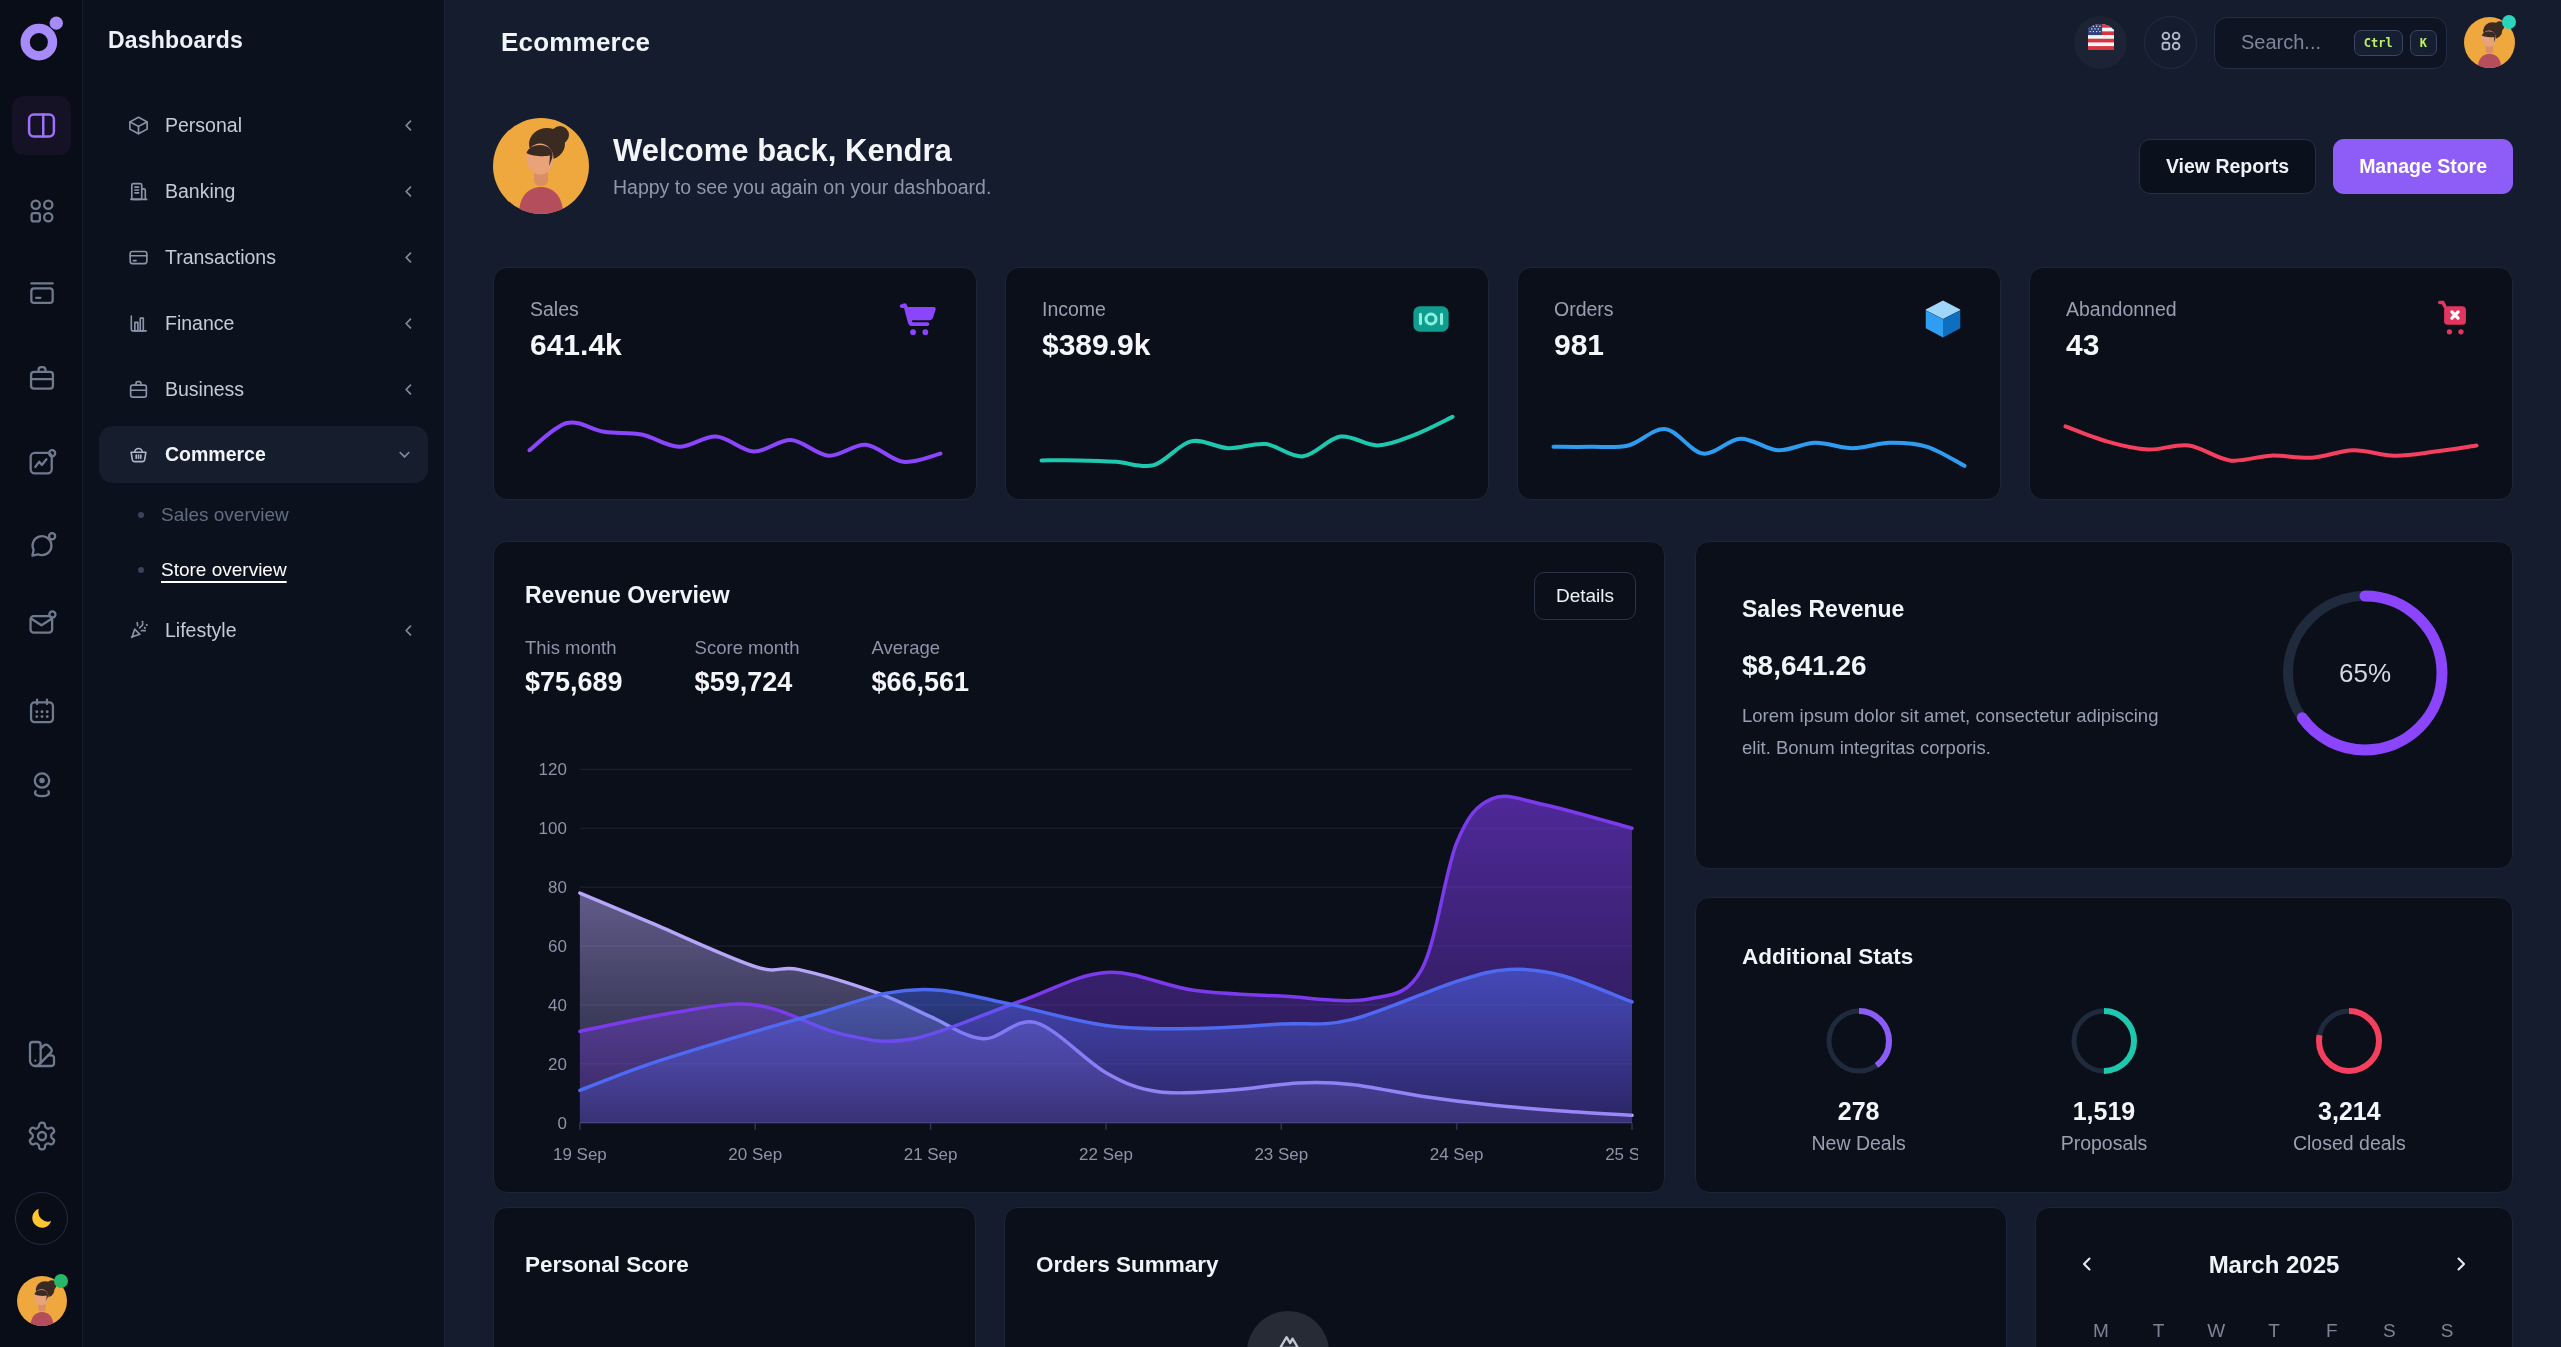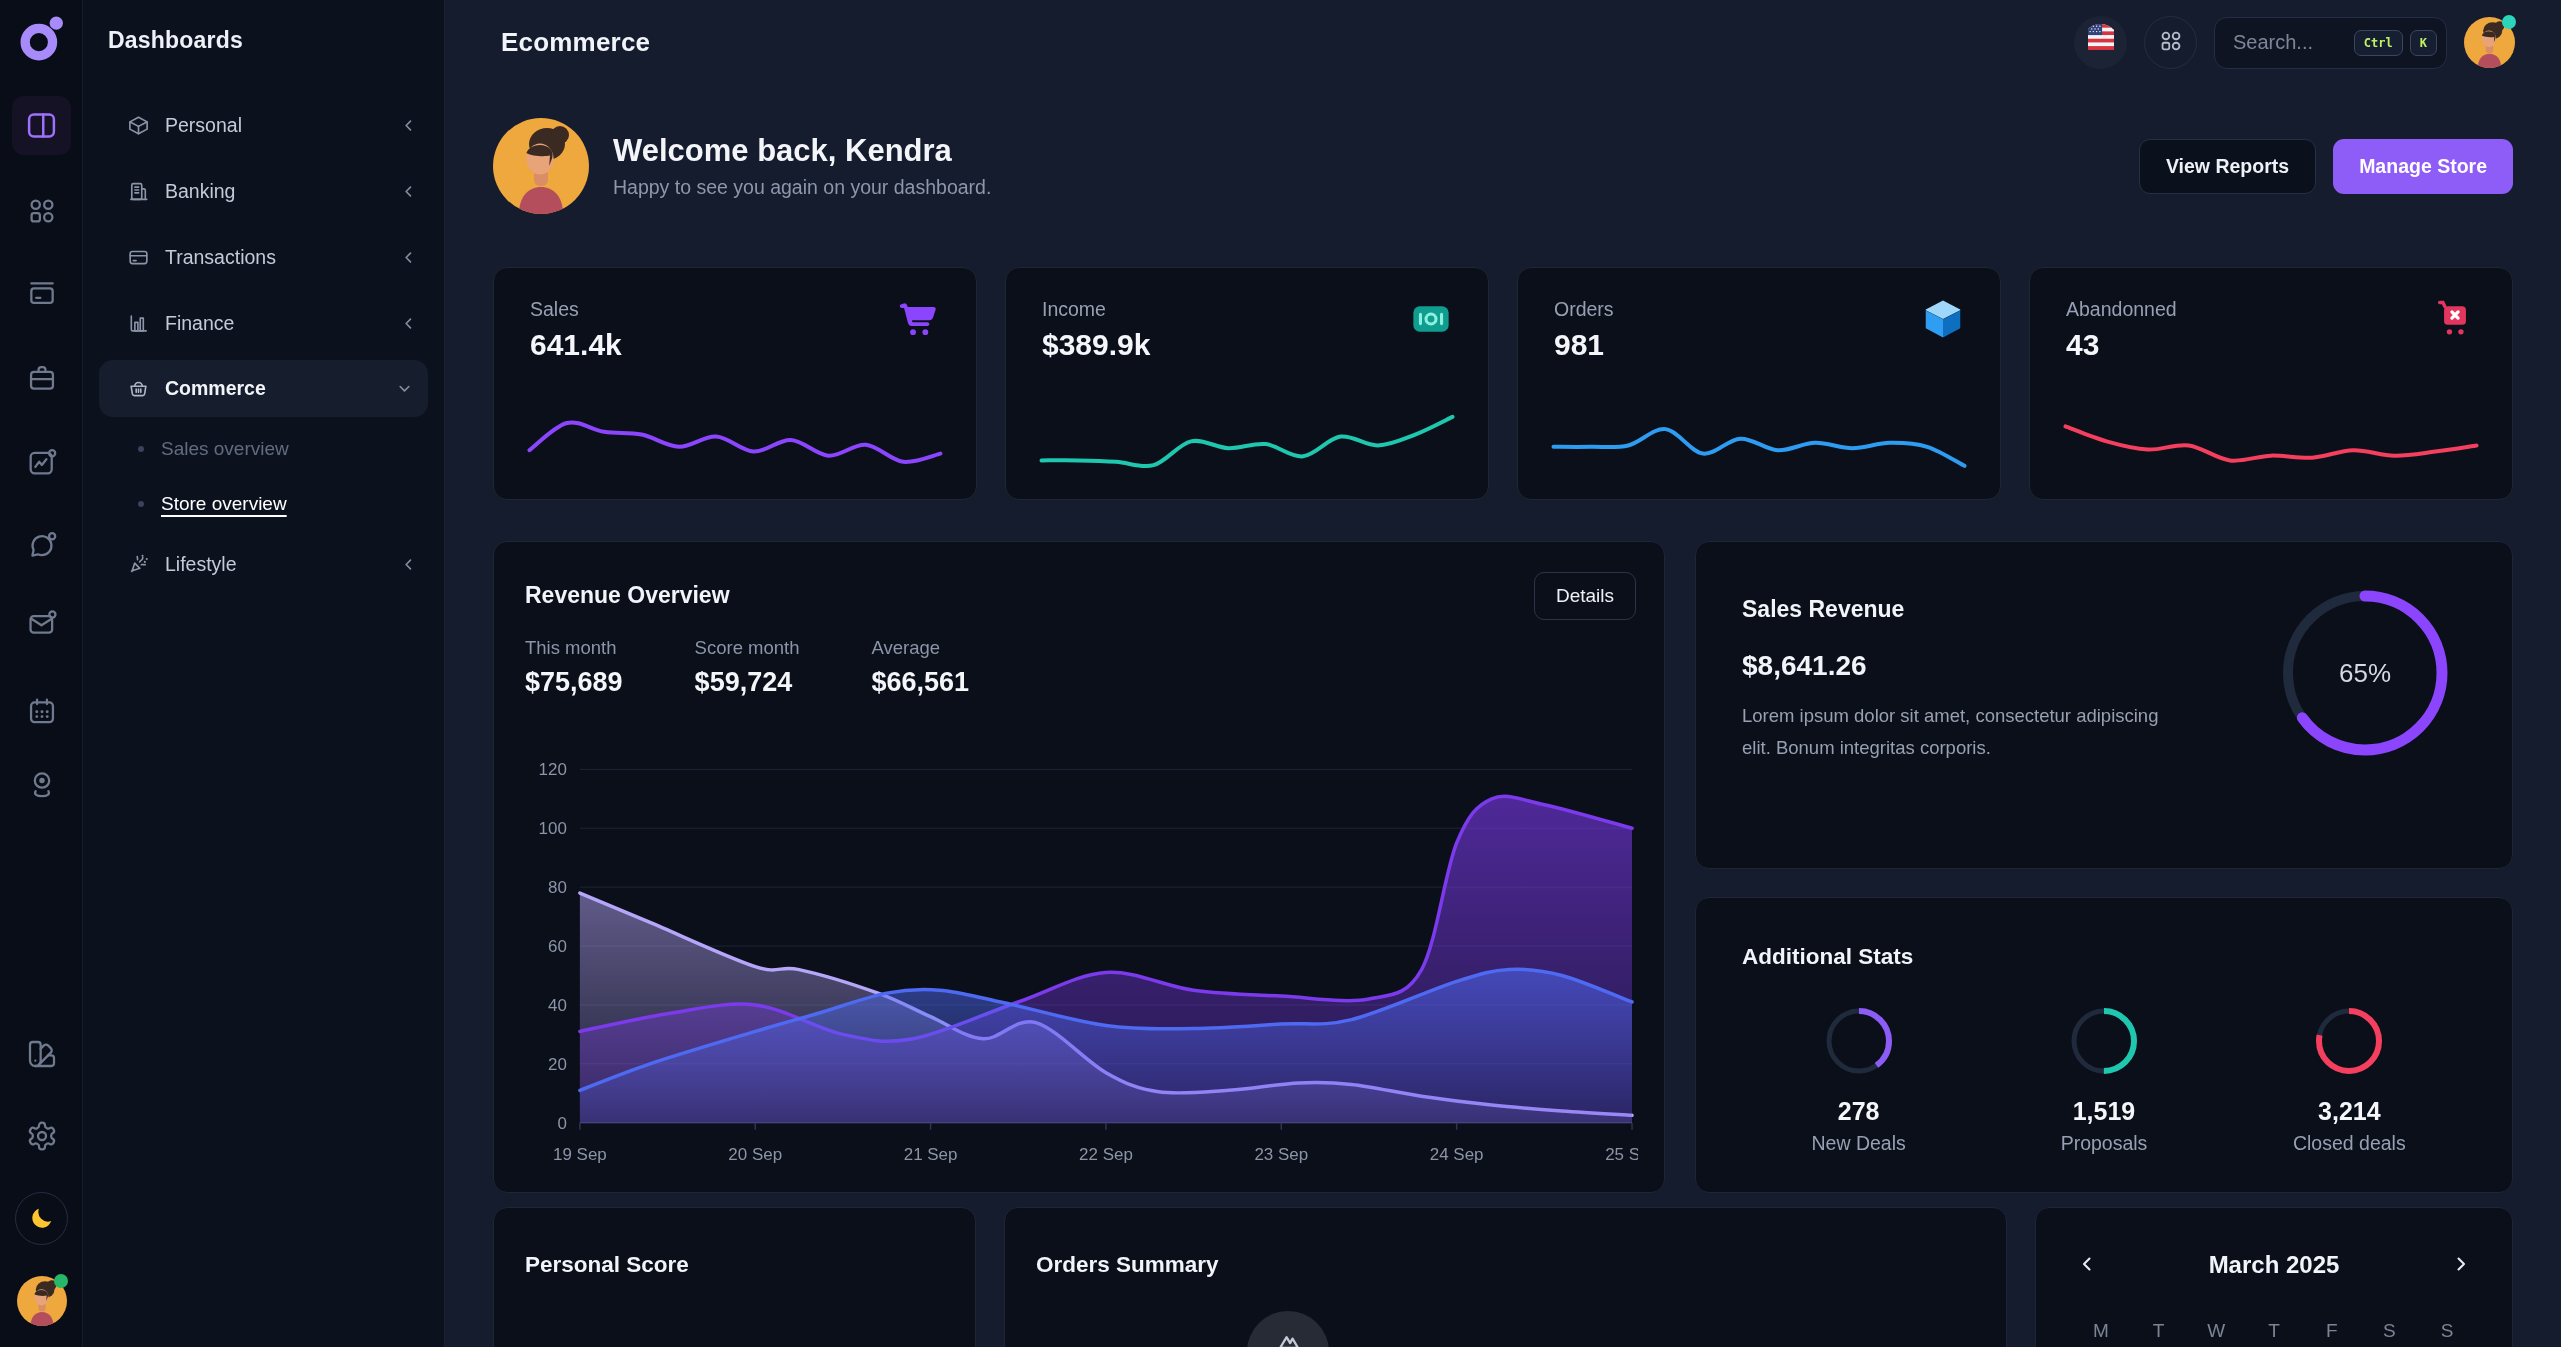--- a/index.html
+++ b/index.html
@@ -49,21 +49,21 @@
   .main { position:absolute; left:445px; top:0; right:0; bottom:0; background:#151c2e; }
   .topbar { position:absolute; top:0; left:0; right:0; height:85px; display:flex; align-items:center; padding:0 46px 0 56px; }
   .page-title { font-size:26px; font-weight:bold; letter-spacing:.2px; }
   .tb-right { margin-left:auto; display:flex; align-items:center; gap:17px; }
   .tb-circle { width:53px; height:53px; border-radius:50%; background:transparent; border:1px solid #232d45;
                display:flex; align-items:center; justify-content:center; color:#b3bac9; cursor:pointer; }
   .tb-circle svg { width:26px; height:26px; }
   .tb-circle.flag { background:#1b2335; border:none; }
   .tb-circle.flag .flagimg { width:37px; height:37px; border-radius:50%; overflow:hidden; }
   .searchbox { width:233px; height:52px; background:#0e1422; border:1px solid #232d45; border-radius:13px;
-               display:flex; align-items:center; padding:0 9px 0 18px; }
+               display:flex; align-items:center; padding:0 9px 0 26px; }
   .searchbox input { flex:1; min-width:0; background:transparent; border:none; outline:none;
                      font-family:"Liberation Sans",sans-serif; font-size:20px; color:#cfd5e1; }
   .searchbox input::placeholder { color:#7d8698; }
   .kbd { font-family:"DejaVu Sans Mono", monospace; font-size:12px; font-weight:bold; color:#bef264;
          background:#161e31; border:1.5px solid #3a4560; border-radius:7px; padding:5px 9px; margin-left:7px; }
   .tb-avatar { position:relative; width:51px; height:51px; border-radius:50%; cursor:pointer; }
 
   
   .welcome { position:absolute; left:48px; right:48px; top:117px; height:98px; display:flex; align-items:center;justify-content:space-between; }
   .welcome-avatar { position:relative; width:96px; height:96px; border-radius:50%; overflow:hidden; flex:0 0 auto; }
@@ -278,20 +278,31 @@
               <path stroke-width="2.1" d="M14.5 6.5 9 12l5.5 5.5"></path>
             </svg></span>
         </div>
         <div class="sb-item">
             <span class="sb-ic"><svg viewBox="0 0 24 24" fill="none" stroke="currentColor" stroke-width="1.7" stroke-linecap="round" stroke-linejoin="round">
               <path d="M4.5 4.2v14a1.5 1.5 0 0 0 1.5 1.5h14"></path>
               <rect x="8.2" y="10.8" width="3.2" height="8.9"></rect>
               <rect x="13.8" y="6.4" width="3.2" height="13.3"></rect>
             </svg></span>
             <span class="sb-label">Finance</span>
+            <span class="sb-chev"><svg viewBox="0 0 24 24" fill="none" stroke="currentColor" stroke-width="1.7" stroke-linecap="round" stroke-linejoin="round">
+              <path stroke-width="2.1" d="M14.5 6.5 9 12l5.5 5.5"></path>
+            </svg></span>
+        </div>
+        <div class="sb-item">
+            <span class="sb-ic"><svg viewBox="0 0 24 24" fill="none" stroke="currentColor" stroke-width="1.7" stroke-linecap="round" stroke-linejoin="round">
+              <path d="M9.4 7.4v-1.6a2 2 0 0 1 2-2h1.2a2 2 0 0 1 2 2v1.6"></path>
+              <rect x="3.8" y="7.4" width="16.4" height="12.6" rx="2.2"></rect>
+              <path d="M3.8 12.8h16.4"></path>
+            </svg></span>
+            <span class="sb-label">Business</span>
             <span class="sb-chev"><svg viewBox="0 0 24 24" fill="none" stroke="currentColor" stroke-width="1.7" stroke-linecap="round" stroke-linejoin="round">
               <path stroke-width="2.1" d="M14.5 6.5 9 12l5.5 5.5"></path>
             </svg></span>
         </div>
         <div class="sb-item active">
             <span class="sb-ic"><svg viewBox="0 0 24 24" fill="none" stroke="currentColor" stroke-width="1.7" stroke-linecap="round" stroke-linejoin="round">
               <path d="M4.3 9.6h15.4l-1.3 8.1a2.2 2.2 0 0 1-2.2 1.8H7.8a2.2 2.2 0 0 1-2.2-1.8z"></path>
               <path d="M8.1 9.6a3.9 3.9 0 0 1 7.8 0"></path>
               <path d="M9.6 12.6v3.4M12 12.6v3.4M14.4 12.6v3.4"></path>
             </svg></span>

